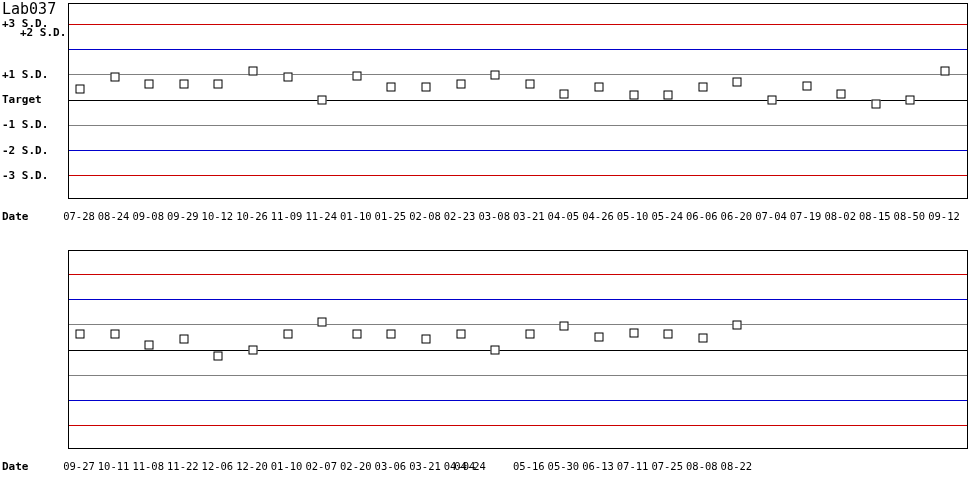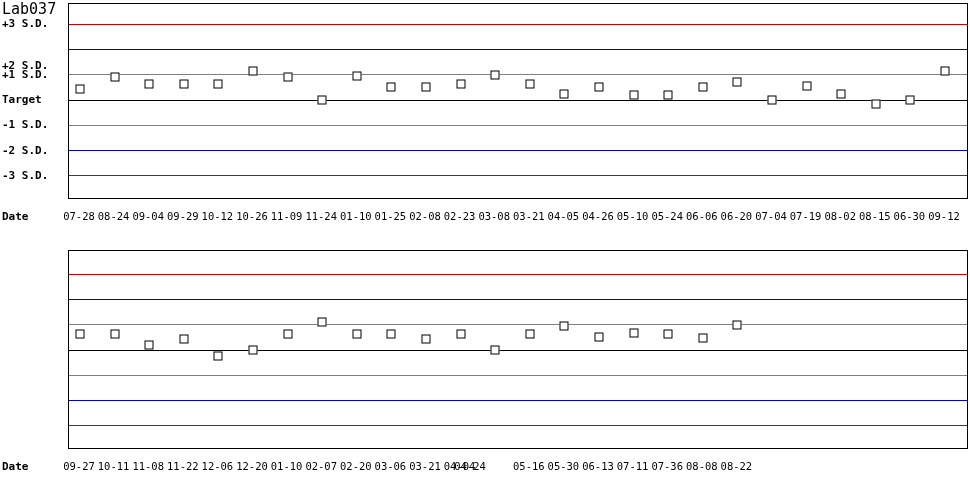--- a/index.html
+++ b/index.html
@@ -103,21 +103,21 @@
     transform: translateX(-50%);
   }
 </style>
 </head>
 <body>
 
 <div class="chart-block" id="block-1" style="top:0px;height:200px;">
   <div class="lab-title">Lab037</div>
   <div class="axis-labels" id="axis-1">
       <div class="axis-label" style="top: 23.1px;">+3 S.D.</div>
-      <div class="axis-label" style="top: 65px;">+2 S.D.</div>
+      <div class="axis-label" style="top: 32px; margin-left: 18px;">+2 S.D.</div>
       <div class="axis-label" style="top: 73.7px;">+1 S.D.</div>
       <div class="axis-label" style="top: 99px;">Target</div>
       <div class="axis-label" style="top: 124.3px;">-1 S.D.</div>
       <div class="axis-label" style="top: 149.6px;">-2 S.D.</div>
       <div class="axis-label" style="top: 174.9px;">-3 S.D.</div>
     </div>
   <div class="plot" id="plot-1" style="top:3px;width:900px;height:196px;">
       <div class="gridline" style="top: 19.6px; background: rgb(204, 0, 0);"></div>
       <div class="gridline" style="top: 44.9px; background: rgb(0, 0, 204);"></div>
       <div class="gridline" style="top: 70.2px; background: rgb(128, 128, 128);"></div>
@@ -150,21 +150,21 @@
       <div class="marker" title="08-02 : 0.23" style="left: 772.2px; top: 90.181px;"></div>
       <div class="marker" title="08-15 : -0.15" style="left: 806.8px; top: 99.795px;"></div>
       <div class="marker" title="08-30 : 0" style="left: 841.4px; top: 96px;"></div>
       <div class="marker" title="09-12 : 1.15" style="left: 876px; top: 66.905px;"></div>
     </div>
 </div>
 <div class="date-row" id="dates-1" style="top:208px;">
   <div class="date-caption">Date</div>
 <div class="date-tick" style="left: 79px;">07-28</div>
     <div class="date-tick" style="left: 113.6px;">08-24</div>
-    <div class="date-tick" style="left: 148.2px;">09-04</div>
+    <div class="date-tick" style="left: 148.2px;">09-08</div>
     <div class="date-tick" style="left: 182.8px; text-align: right;">09-29</div>
     <div class="date-tick" style="left: 217.4px;">10-12</div>
     <div class="date-tick" style="left: 252px;">10-26</div>
     <div class="date-tick" style="left: 286.6px;">11-09</div>
     <div class="date-tick" style="left: 321.2px;">11-24</div>
     <div class="date-tick" style="left: 355.8px;">01-10</div>
     <div class="date-tick" style="left: 390.4px;">01-25</div>
     <div class="date-tick" style="left: 425px;">02-08</div>
     <div class="date-tick" style="left: 459.6px;">02-23</div>
     <div class="date-tick" style="left: 494.2px;">03-08</div>
@@ -172,21 +172,21 @@
     <div class="date-tick" style="left: 563.4px;">04-05</div>
     <div class="date-tick" style="left: 598px;">04-26</div>
     <div class="date-tick" style="left: 632.6px;">05-10</div>
     <div class="date-tick" style="left: 667.2px;">05-24</div>
     <div class="date-tick" style="left: 701.8px;">06-06</div>
     <div class="date-tick" style="left: 736.4px;">06-20</div>
     <div class="date-tick" style="left: 771px;">07-04</div>
     <div class="date-tick" style="left: 805.6px;">07-19</div>
     <div class="date-tick" style="left: 840.2px;">08-02</div>
     <div class="date-tick" style="left: 874.8px;">08-15</div>
-    <div class="date-tick" style="left: 909.4px;">06-30</div>
+    <div class="date-tick" style="left: 909.4px;">08-50</div>
     <div class="date-tick" style="left: 944px;">09-12</div>
   </div>
 
 <div class="chart-block" id="block-2" style="top:250px;height:200px;">
   <div class="axis-labels" id="axis-2"></div>
   <div class="plot" id="plot-2" style="top:0px;width:900px;height:199px;">
       <div class="gridline" style="top: 22.6px; background: rgb(204, 0, 0);"></div>
       <div class="gridline" style="top: 47.9px; background: rgb(0, 0, 204);"></div>
       <div class="gridline" style="top: 73.2px; background: rgb(128, 128, 128);"></div>
       <div class="gridline" style="top: 98.5px; background: rgb(0, 0, 0);"></div>
@@ -227,16 +227,16 @@
     <div class="date-tick" style="left: 321.2px;">02-07</div>
     <div class="date-tick" style="left: 355.8px;">02-20</div>
     <div class="date-tick" style="left: 390.4px;">03-06</div>
     <div class="date-tick" style="left: 425px;">03-21</div>
     <div class="date-tick" style="left: 459.6px;">04-04</div>
     <div class="date-tick" style="left: 470px;">04-24</div>
     <div class="date-tick" style="left: 528.8px;">05-16</div>
     <div class="date-tick" style="left: 563.4px;">05-30</div>
     <div class="date-tick" style="left: 598px;">06-13</div>
     <div class="date-tick" style="left: 632.6px;">07-11</div>
-    <div class="date-tick" style="left: 667.2px;">07-36</div>
+    <div class="date-tick" style="left: 667.2px;">07-25</div>
     <div class="date-tick" style="left: 701.8px;">08-08</div>
     <div class="date-tick" style="left: 736.4px;">08-22</div>
   </div>
 
 </body></html>

